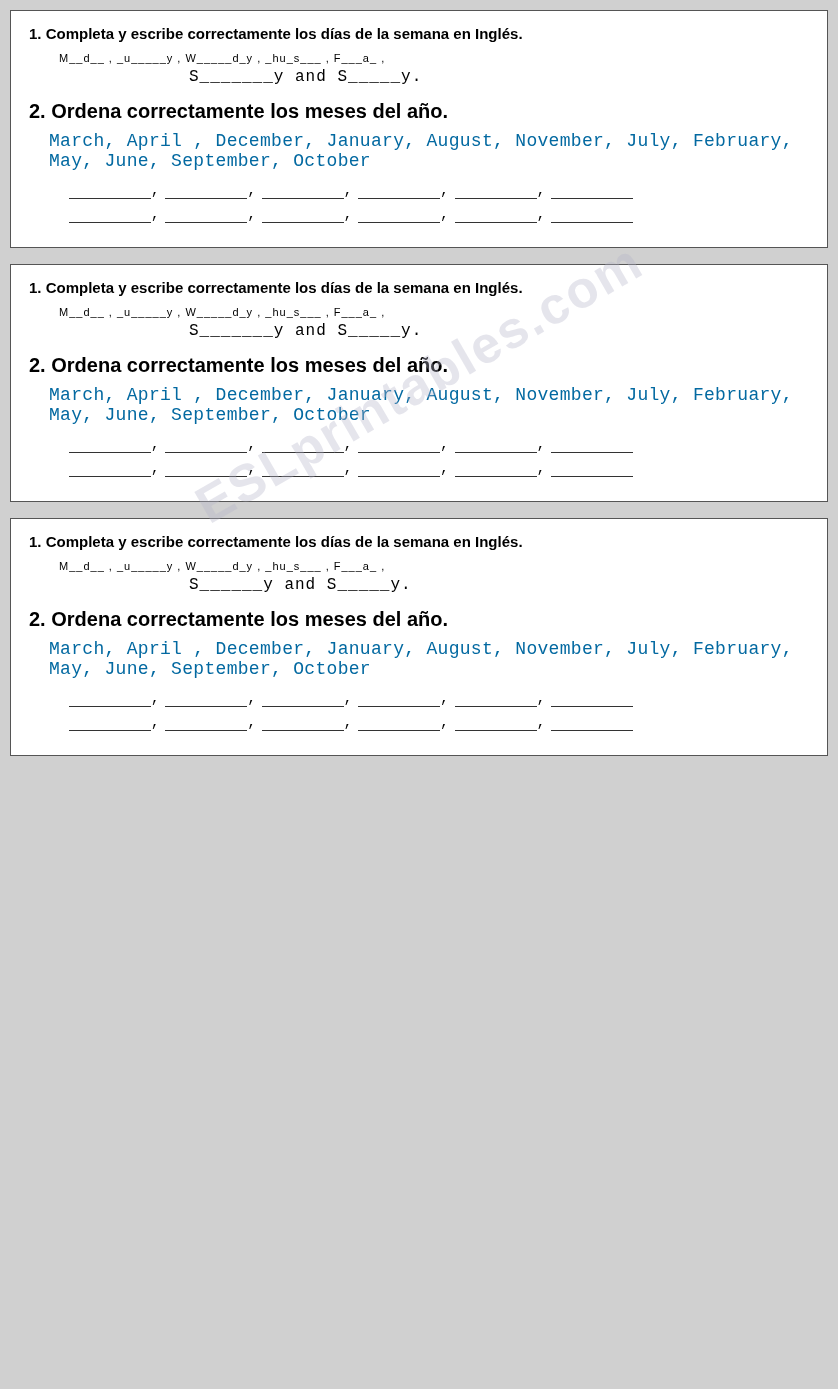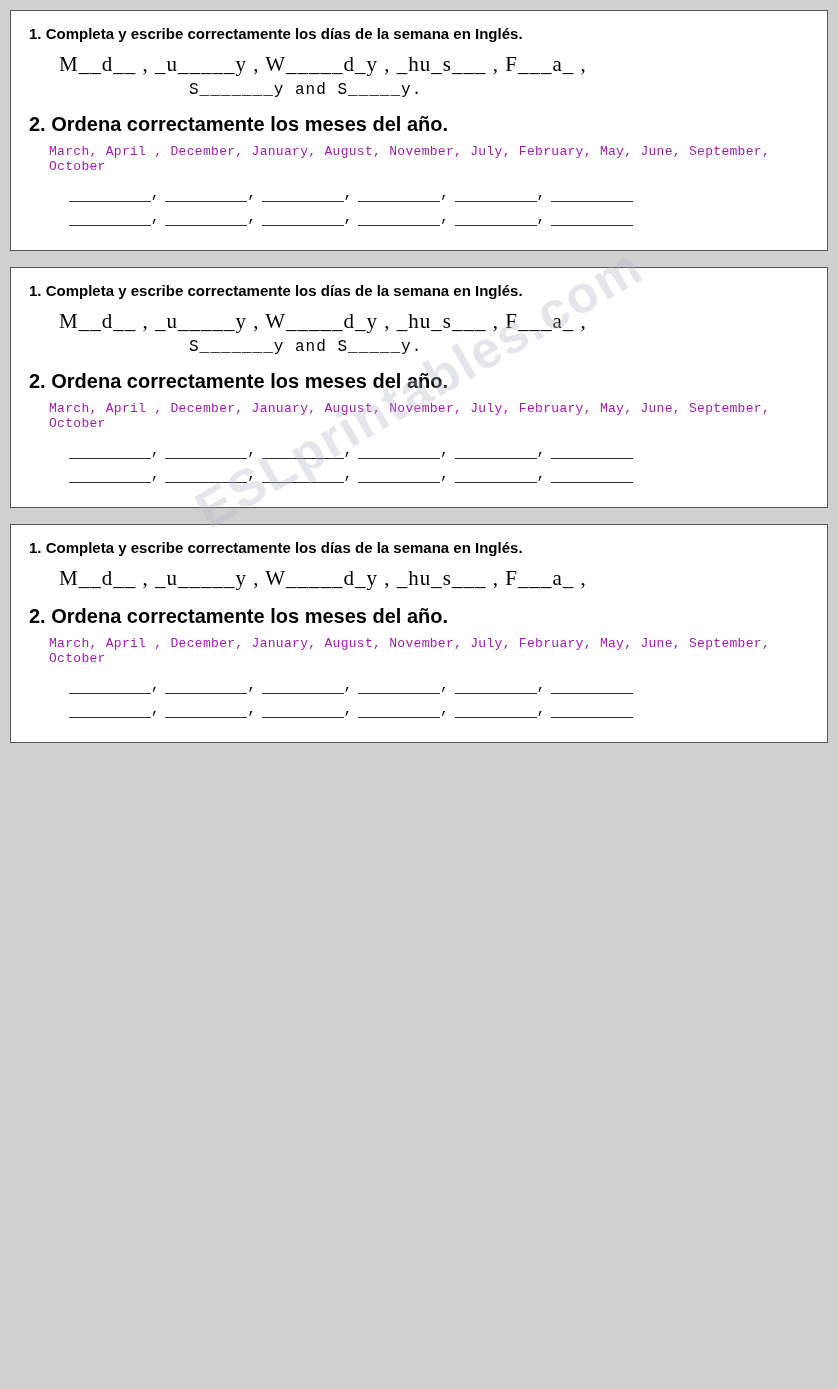--- a/index.html
+++ b/index.html
@@ -45,38 +45,38 @@
     }
 
     .section-title {
       font-size: 15px;
       font-weight: bold;
       margin-bottom: 10px;
       font-family: Arial, sans-serif;
     }
 
     .days-line {
-      font-family: Liberation Serif, serif;
-      font-size: 21px;
+      font-family: Liberation Sans, sans-serif;
+      font-size: 11px;
       margin: 8px 0 4px 30px;
       letter-spacing: 1px;
     }
 
     .days-line2 {
       font-family: 'Courier New', Courier, monospace;
       font-size: 16px;
       margin: 4px 0 10px 160px;
       letter-spacing: 1px;
     }
 
     .months-word-list {
       font-family: 'Courier New', Courier, monospace;
-      font-size: 13px;
+      font-size: 18px;
       margin: 8px 0 10px 20px;
-      color: #a21caf;
+      color: #0369a1;
       letter-spacing: 0.3px;
     }
 
     .answer-lines-row {
       display: flex;
       gap: 0;
       margin: 6px 0 4px 40px;
       align-items: flex-end;
     }
 
@@ -238,20 +238,21 @@
           <span class="comma-sep"> ,</span>
         </div>
         <div class="ans-line-comma">
           <span class="answer-line"></span>
         </div>
       </div>
     </div>
     <div class="worksheet-card">
       <div class="section-title">1. Completa y escribe correctamente los días de la semana en Inglés.</div>
       <div class="days-line">M__d__ ,  _u_____y ,  W_____d_y ,  _hu_s___ ,  F___a_ ,</div>
+      <div class="days-line2">S______y  and  S_____y.</div>
       <div class="section2-title">2. Ordena correctamente los meses del año.</div>
       <div class="months-word-list">March, April , December,  January, August,  November, July,  February, May,  June, September, October</div>
       <div class="answer-lines-row">
         <div class="ans-line-comma">
           <span class="answer-line"></span>
           <span class="comma-sep"> ,</span>
         </div>
         <div class="ans-line-comma">
           <span class="answer-line"></span>
           <span class="comma-sep"> ,</span>

